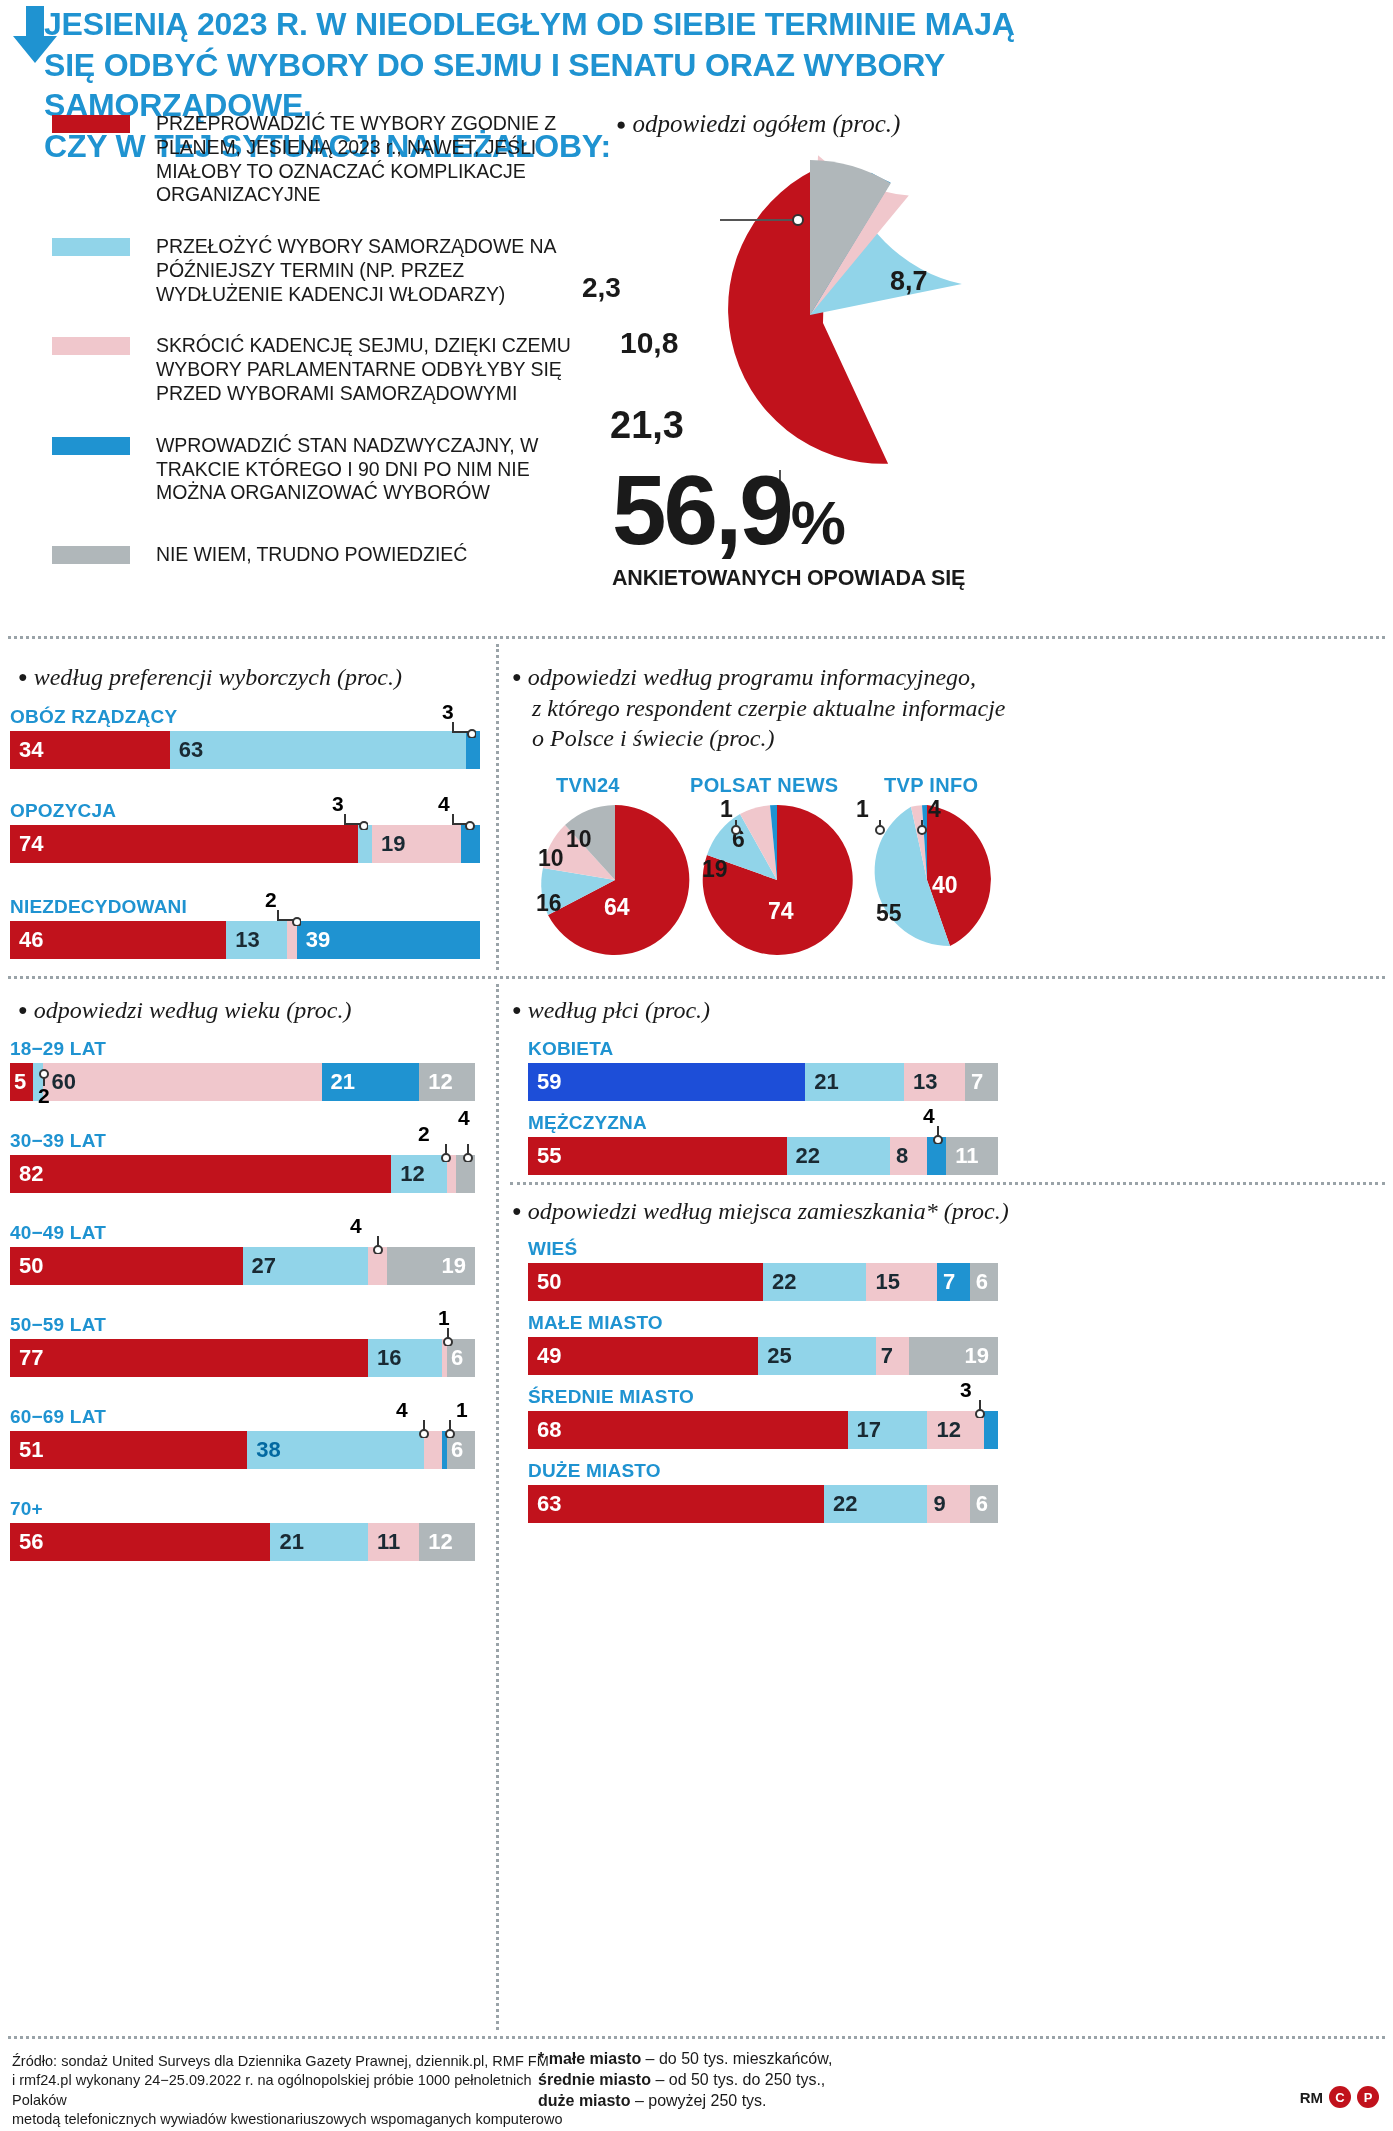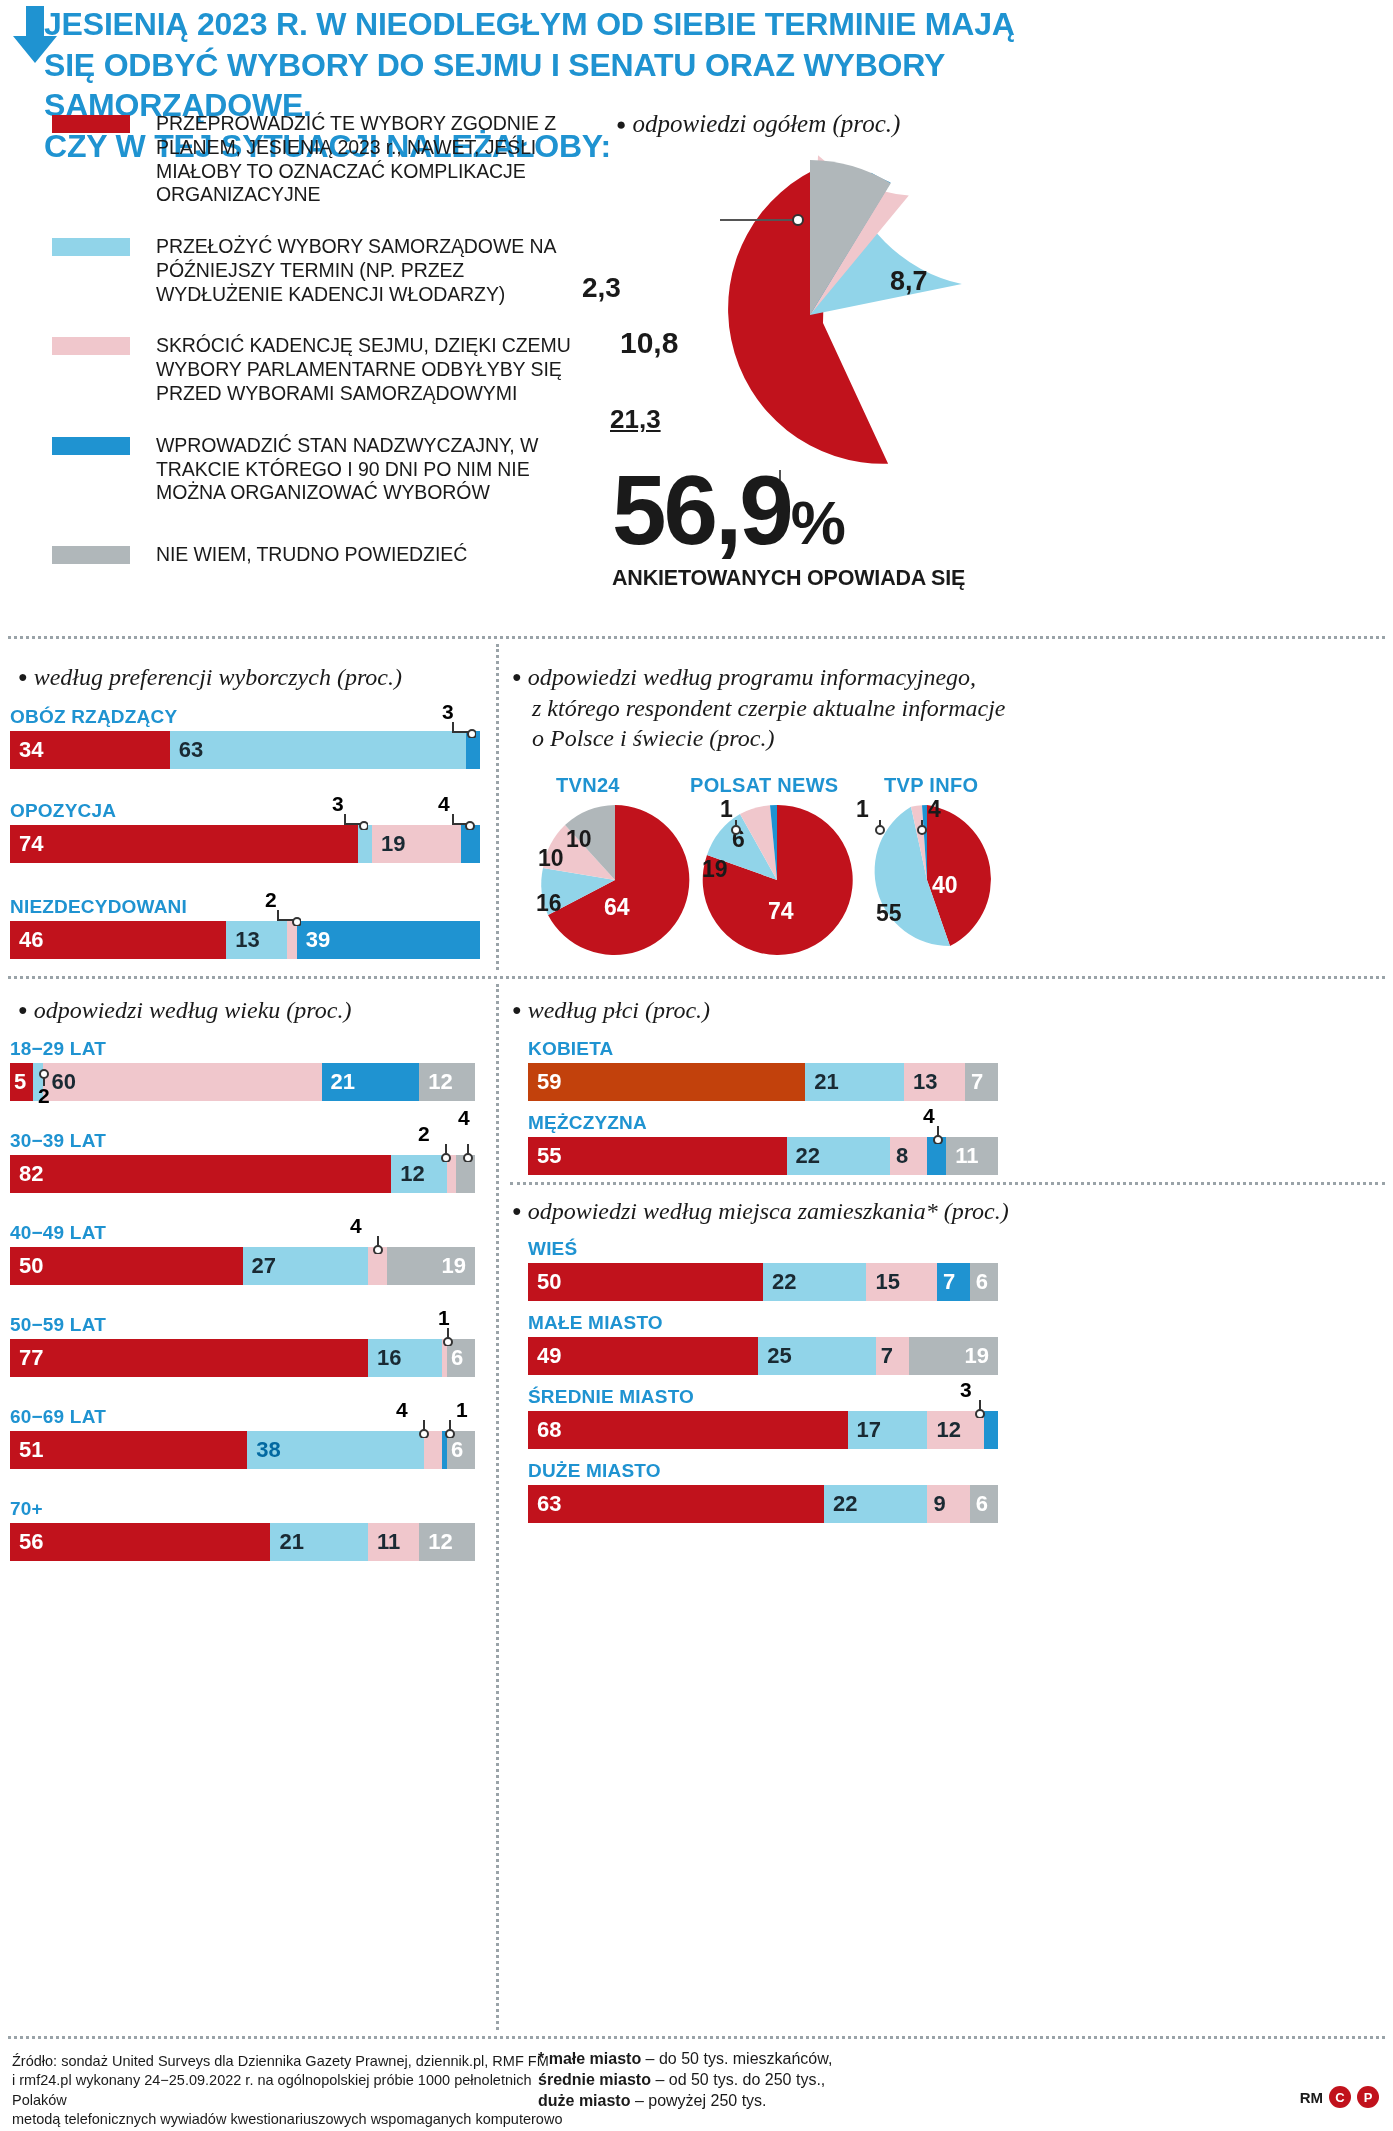--- a/index.html
+++ b/index.html
@@ -31,21 +31,21 @@
   
   #pie-block { position:absolute; left:600px; top:104px; width:420px; height:530px; }
   #pie-title { position:absolute; left:16px; top:6px; font-family:"Liberation Serif",serif;
       font-style:italic; font-size:25px; }
   #pie-title .bullet { font-style:normal; font-size:17px; vertical-align:2px; }
   #pie-svg { position:absolute; left:10px; top:46px; }
   .pie-lab { position:absolute; font-weight:bold; font-size:27px; }
   #lab-23 { left:-18px; top:168px; font-size:28px;}
   #lab-87 { left:290px; top:162px; }
   #lab-108{ left:20px; top:222px; font-size:30px;}
-  #lab-213{ left:10px; top:300px; font-size:26px;text-decoration:underline;}
+  #lab-213{ left:10px; top:300px; font-size:38px;}
 
   #bignum { position:absolute; left:612px; top:466px; width:470px; }
   #bignum .n { font-size:98px; font-weight:bold; line-height:0.9; letter-spacing:-3px; }
   #bignum .n .pct { font-size:62px; font-weight:bold; }
   #bignum .sub1 { font-size:21.5px; font-weight:bold; margin-top:12px; letter-spacing:-0.2px;}
   #bignum .sub2 { font-size:21.5px; font-weight:bold; color:#c1121c; line-height:1.16; letter-spacing:-0.2px;}
 
   
   .hdiv { position:absolute; left:8px; width:1377px; height:0;
           border-top:3px dotted #9aa3a8; }
@@ -423,21 +423,21 @@
   </div>
 </div>
 
 <div class="sect-title" style="left:512px; top:995px; width:460px">
   <span class="bullet">●</span> <span>według płci (proc.)</span>
 </div>
 
 <div class="bargroup" style="left:528px; top:1038px; width:470px">
   <div class="bar-label">KOBIETA</div>
   <div class="bar">
-    <div class="seg" style="width:59%; background:#c2410c">
+    <div class="seg" style="width:59%; background:#1d4ed8">
         <span class="l">59</span>
       </div>
     <div class="seg" style="width:21%; background:#91d4e9">
         <span class="l" style="color:#1a2a33">21</span>
       </div>
     <div class="seg" style="width:13%; background:#f0c7cc">
         <span class="l" style="color:#1a2a33">13</span>
       </div>
     <div class="seg" style="width:7%; background:#b0b7ba">
         <span class="l" style="left:6px">7</span>

